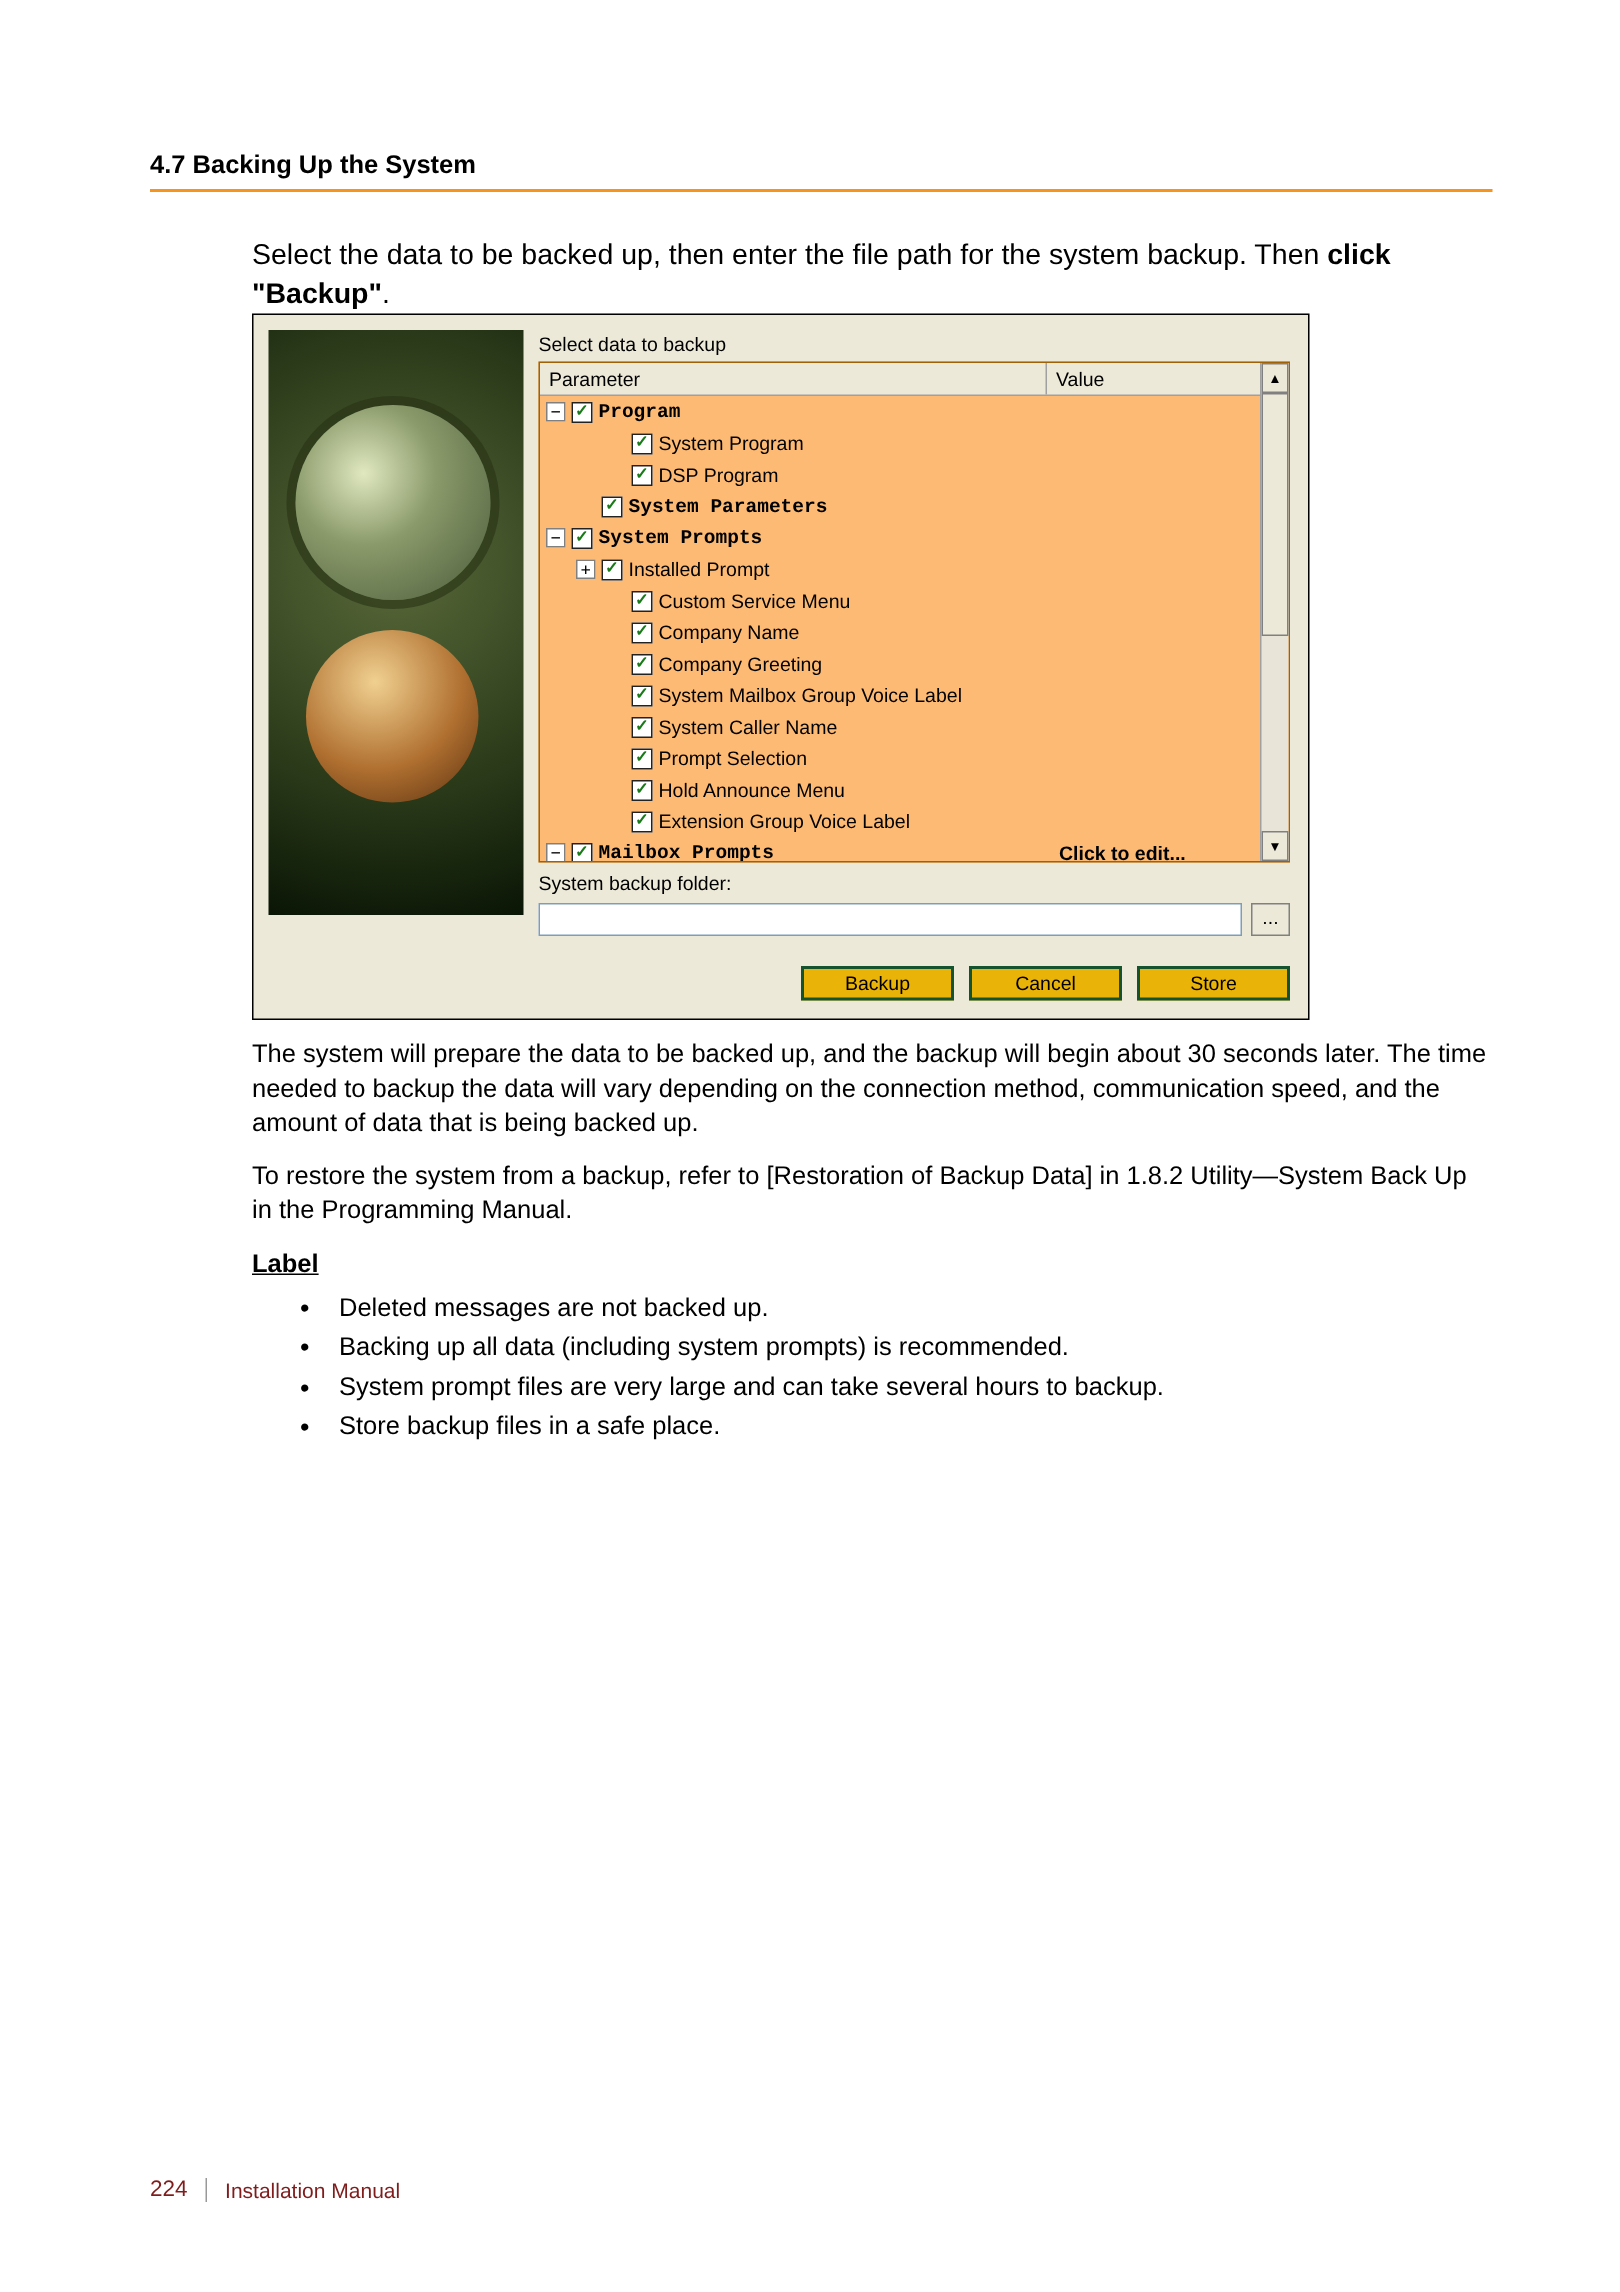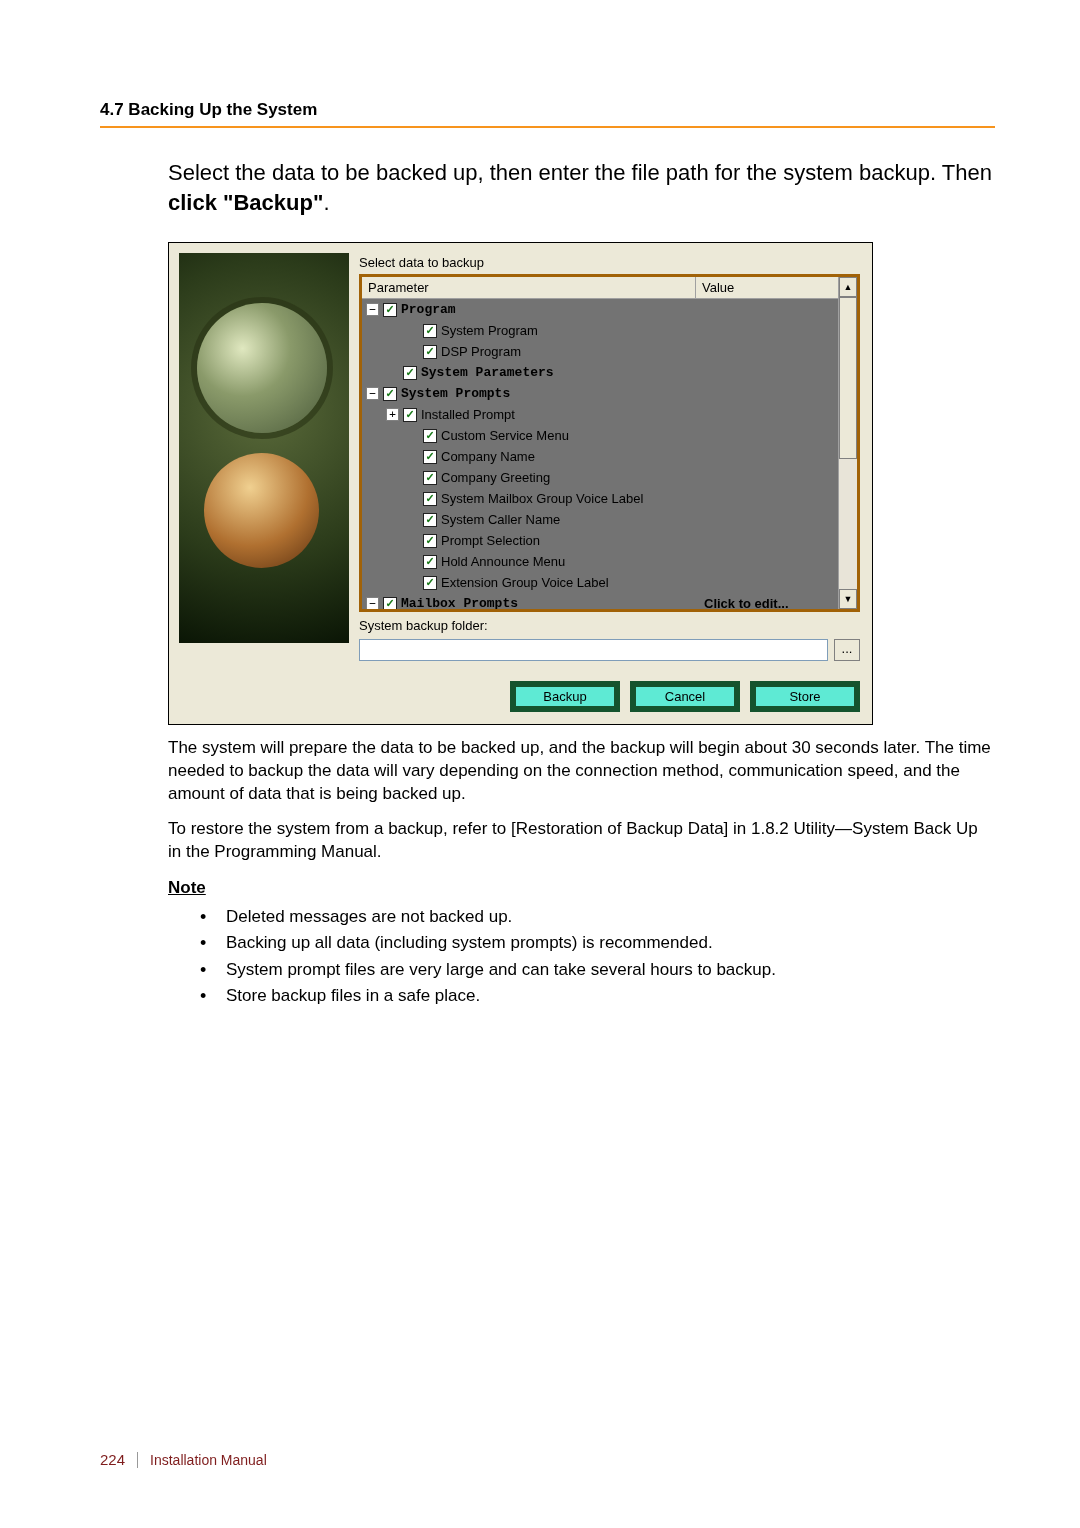--- a/index.html
+++ b/index.html
@@ -20,23 +20,23 @@
     font-weight: bold;
     font-size: 17px;
     margin-bottom: 6px;
   }
   .orange-rule {
     border: none;
     border-top: 2px solid #f7941d;
     margin: 0 0 30px 0;
   }
   .intro {
-    font-size: 22px;
+    font-size: 19px;
     line-height: 1.35;
-    margin-bottom: 25px;
+    margin-bottom: 0;
     margin-left: 68px;
   }
   .dialog-wrap {
     margin-left: 68px;
     width: 705px;
   }
   .dialog {
     border: 1px solid #000;
     background: #ece9d8;
     font-family: Tahoma, Verdana, sans-serif;
@@ -97,22 +97,22 @@
   }
   .right-col {
     flex: 1;
     display: flex;
     flex-direction: column;
   }
   .select-label {
     padding: 2px 0 4px 0;
   }
   .grid {
-    border: 3px solid #a16207;
-    background: #737373;
+    border: 1px solid #a16207;
+    background: #fdba74;
     flex: 1;
     display: flex;
   }
   .grid-main {
     flex: 1;
     min-width: 0;
   }
   .grid-head {
     display: flex;
     background: #ece9d8;
@@ -224,22 +224,22 @@
   }
   .btn-row {
     display: flex;
     justify-content: flex-end;
     gap: 10px;
     padding: 10px 12px 12px 12px;
   }
   .btn {
     min-width: 78px;
     padding: 2px 10px;
-    background: #5eead4;
-    border: 6px solid #14532d;
+    background: #eab308;
+    border: 2px solid #14532d;
     text-align: center;
     font-size: 13px;
   }
   .para {
     font-size: 17px;
     line-height: 1.35;
     margin: 12px 0 0 68px;
   }
   .note-hd {
     font-weight: bold;
@@ -483,21 +483,21 @@
         <div class="btn">Backup</div>
         <div class="btn">Cancel</div>
         <div class="btn">Store</div>
       </div>
     </div>
   </div>
 
   <div class="para">The system will prepare the data to be backed up, and the backup will begin about 30 seconds later. The time needed to backup the data will vary depending on the connection method, communication speed, and the amount of data that is being backed up.</div>
   <div class="para">To restore the system from a backup, refer to [Restoration of Backup Data] in 1.8.2 Utility—System Back Up in the Programming Manual.</div>
 
-  <div class="note-hd">Note</div>
+  <div class="note-hd">Label</div>
   <ul class="notes" id="notes-list">
       <li>Deleted messages are not backed up.</li>
       <li>Backing up all data (including system prompts) is recommended.</li>
       <li>System prompt files are very large and can take several hours to backup.</li>
       <li>Store backup files in a safe place.</li>
     </ul>
 
   <div class="footer">
     <span class="pg">224</span>
     <span class="divider"></span>

